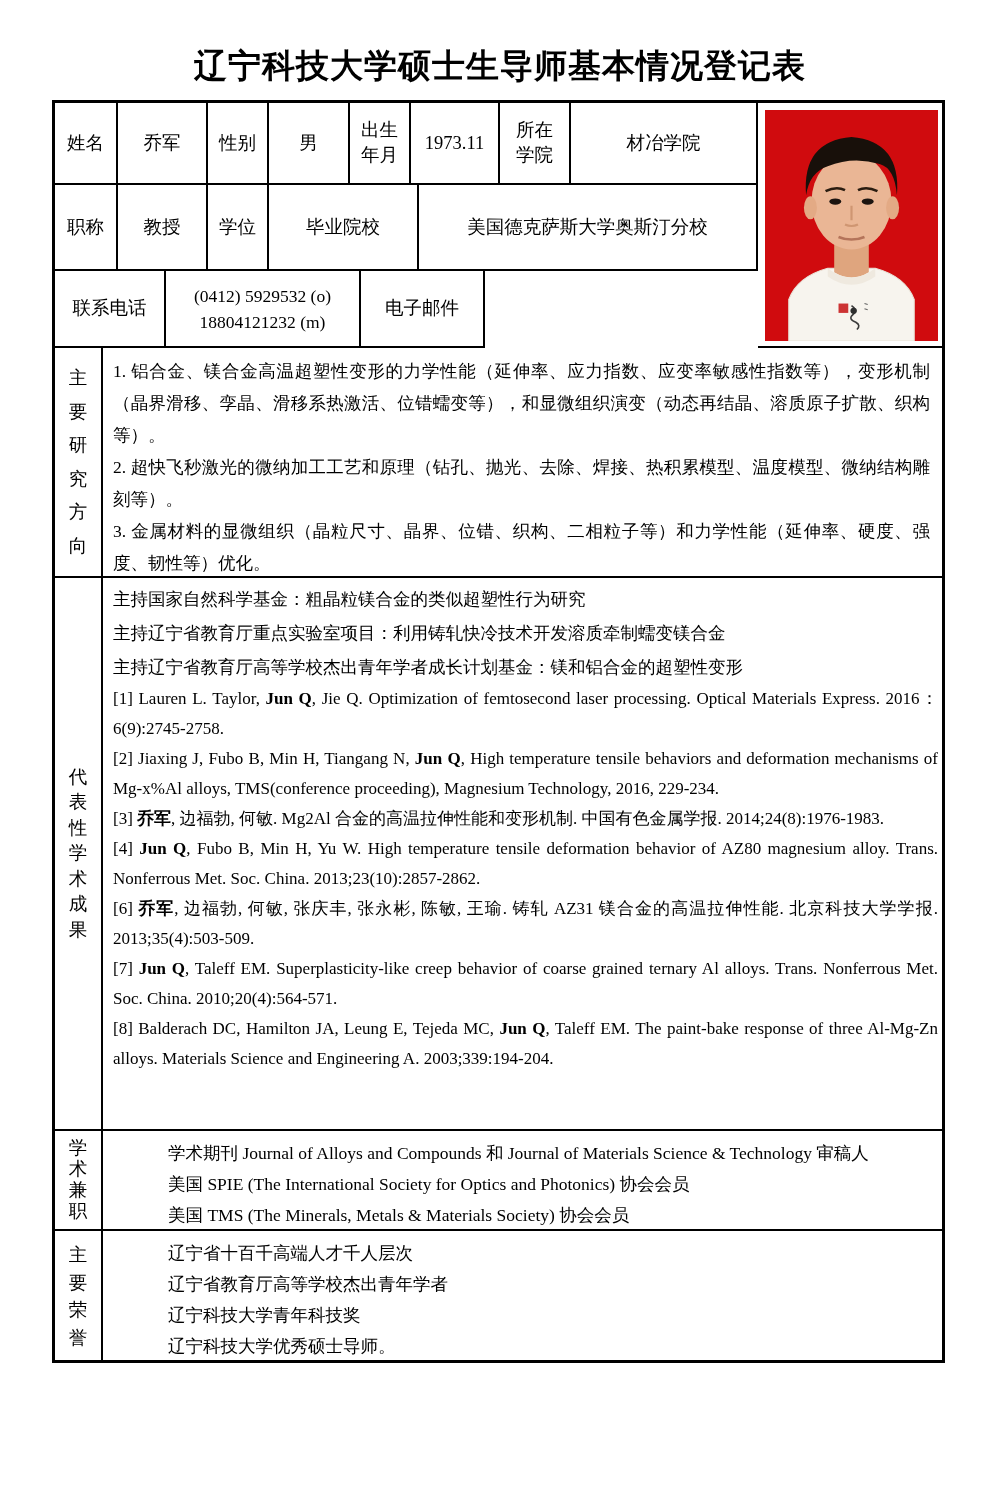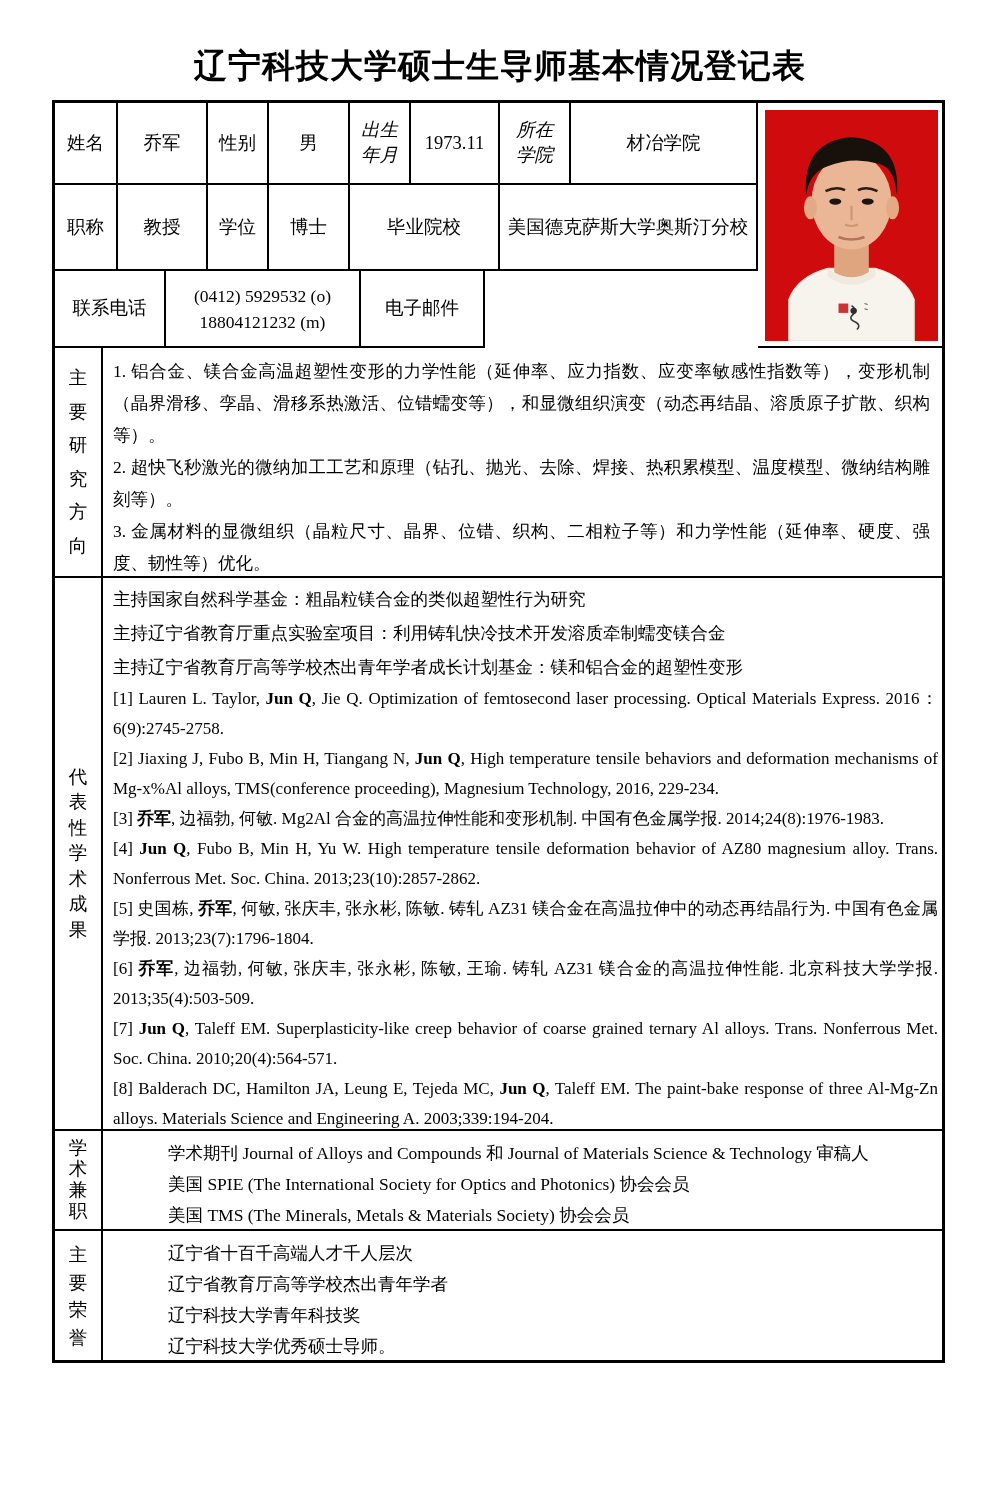--- a/index.html
+++ b/index.html
@@ -25,21 +25,21 @@
   .rowA { height:82px; } .rowB { height:86px; } .rowC { height:77px; }
   .cell {
     box-sizing:border-box; border-right:2px solid #000; border-bottom:2px solid #000;
     display:flex; align-items:center; justify-content:center; text-align:center;
     font-size:18.5px; line-height:1.35; padding:2px 4px;
   }
   .w63{width:63px} .w90{width:90px} .w61{width:61px} .w81{width:81px}
   .w89{width:89px} .w71{width:71px} .w185{width:185px; flex:1}
   .w150{width:150px} .w256{width:256px; flex:1}
   .w111{width:111px} .w195{width:195px} .w124{width:124px} .w271{width:271px; flex:1}
-  .narrow { padding:2px 10px;font-style:italic; }
+  .narrow { padding:2px 10px; }
   .phone-cell { flex-direction:column; font-size:17.5px; line-height:26px; }
   .email-text { border-bottom:1.5px solid #000; padding-bottom:1px; font-size:18px; }
   .photo-cell {
     flex:1; box-sizing:border-box; border-bottom:2px solid #000;
     display:flex; align-items:center; justify-content:center; padding:7px 4px 5px 7px;
     background:#fff;
   }
   .photo-cell svg { display:block; width:100%; height:100%; }
   
   .section { display:flex; flex:none; box-sizing:border-box; border-bottom:2px solid #000; }
@@ -77,21 +77,20 @@
           <div class="cell w81">男</div>
           <div class="cell w61 narrow">出生年月</div>
           <div class="cell w89">1973.11</div>
           <div class="cell w71 narrow">所在学院</div>
           <div class="cell w185">材冶学院</div>
         </div>
         <div class="row rowB">
           <div class="cell w63">职称</div>
           <div class="cell w90">教授</div>
           <div class="cell w61">学位</div>
-          <div class="cell w81">博士</div>
           <div class="cell w150">毕业院校</div>
           <div class="cell w256">美国德克萨斯大学奥斯汀分校</div>
         </div>
         <div class="row rowC">
           <div class="cell w111">联系电话</div>
           <div class="cell w195 phone-cell">
             <div>(0412) 5929532 (o)</div>
             <div>18804121232 (m)</div>
           </div>
           <div class="cell w124">电子邮件</div>
@@ -163,21 +162,20 @@
         <div class="projects">
             <div class="t-line">主持国家自然科学基金：粗晶粒镁合金的类似超塑性行为研究</div>
             <div class="t-line">主持辽宁省教育厅重点实验室项目：利用铸轧快冷技术开发溶质牵制蠕变镁合金</div>
             <div class="t-line">主持辽宁省教育厅高等学校杰出青年学者成长计划基金：镁和铝合金的超塑性变形</div>
           </div>
         <div class="pubs">
             <div class="t-line"><span>[1] Lauren L. Taylor, </span><b>Jun Q</b><span>, Jie Q. Optimization of femtosecond laser processing. Optical Materials Express. 2016：6(9):2745-2758.</span></div>
             <div class="t-line"><span>[2] Jiaxing J, Fubo B, Min H, Tiangang N, </span><b>Jun Q</b><span>, High temperature tensile behaviors and deformation mechanisms of Mg-x%Al alloys, TMS(conference proceeding), Magnesium Technology, 2016, 229-234.</span></div>
             <div class="t-line"><span>[3] </span><b>乔军</b><span>, 边福勃, 何敏. Mg2Al 合金的高温拉伸性能和变形机制. 中国有色金属学报. 2014;24(8):1976-1983.</span></div>
             <div class="t-line"><span>[4] </span><b>Jun Q</b><span>, Fubo B, Min H, Yu W. High temperature tensile deformation behavior of AZ80 magnesium alloy. Trans. Nonferrous Met. Soc. China. 2013;23(10):2857-2862.</span></div>
-            <div class="t-line"><span>[5] 史国栋, </span><b>乔军</b><span>, 何敏, 张庆丰, 张永彬, 陈敏. 铸轧 AZ31 镁合金在高温拉伸中的动态再结晶行为. 中国有色金属学报. 2013;23(7):1796-1804.</span></div>
             <div class="t-line"><span>[6] </span><b>乔军</b><span>, 边福勃, 何敏, 张庆丰, 张永彬, 陈敏, 王瑜. 铸轧 AZ31 镁合金的高温拉伸性能. 北京科技大学学报. 2013;35(4):503-509.</span></div>
             <div class="t-line"><span>[7] </span><b>Jun Q</b><span>, Taleff EM. Superplasticity-like creep behavior of coarse grained ternary Al alloys. Trans. Nonferrous Met. Soc. China. 2010;20(4):564-571.</span></div>
             <div class="t-line"><span>[8] Balderach DC, Hamilton JA, Leung E, Tejeda MC, </span><b>Jun Q</b><span>, Taleff EM. The paint-bake response of three Al-Mg-Zn alloys. Materials Science and Engineering A. 2003;339:194-204.</span></div>
           </div>
       </div>
     </div>
 
     <div class="section h100">
       <div class="vlabel spread">
           <div class="vchar">学</div>

